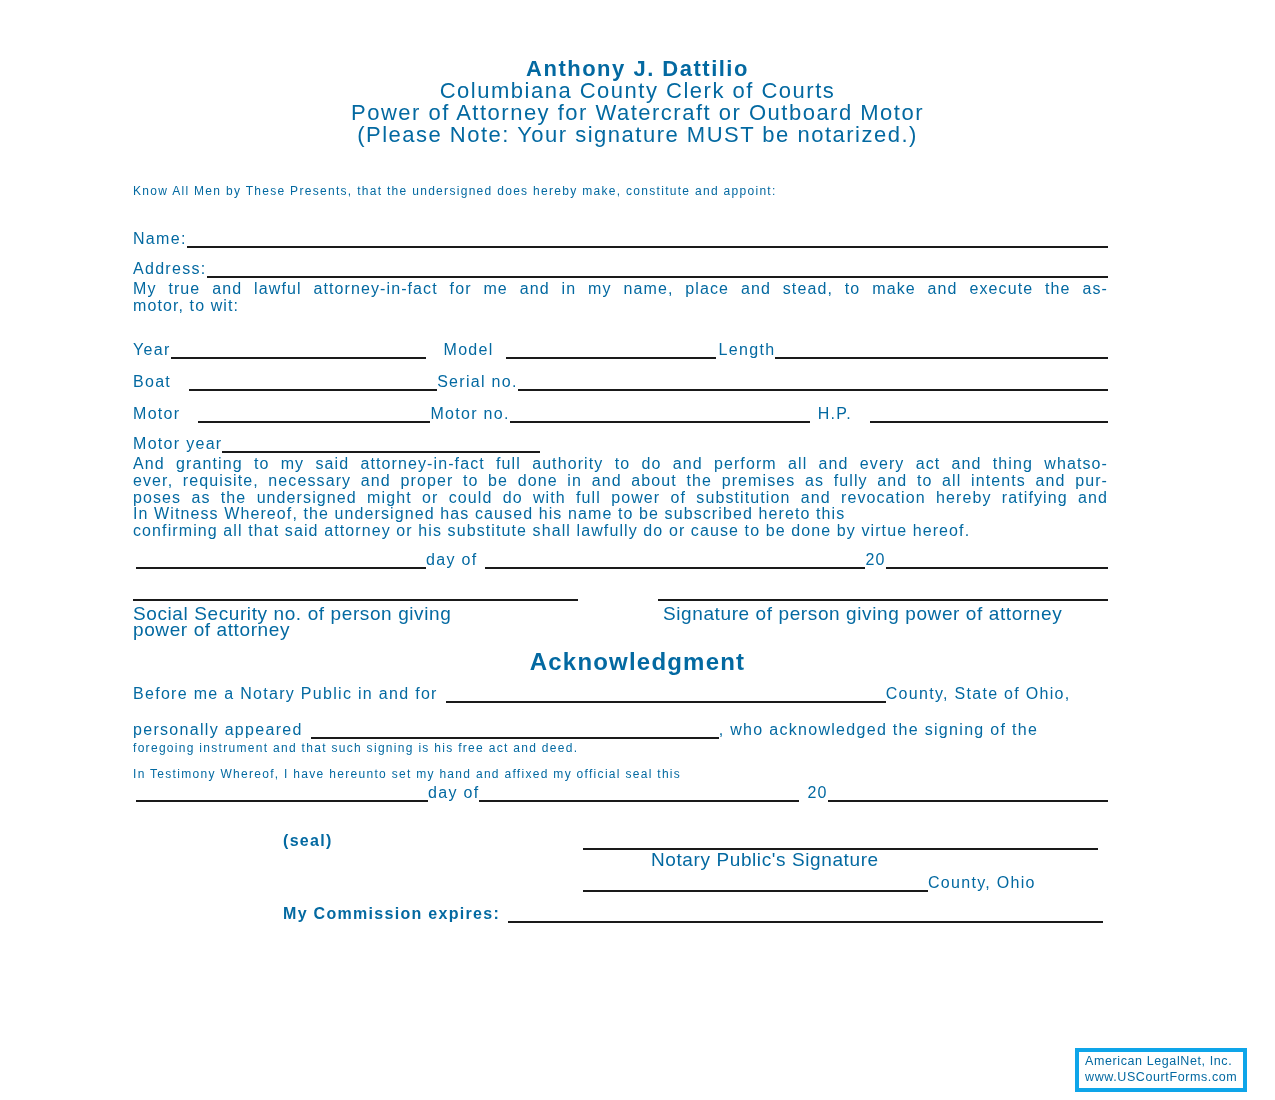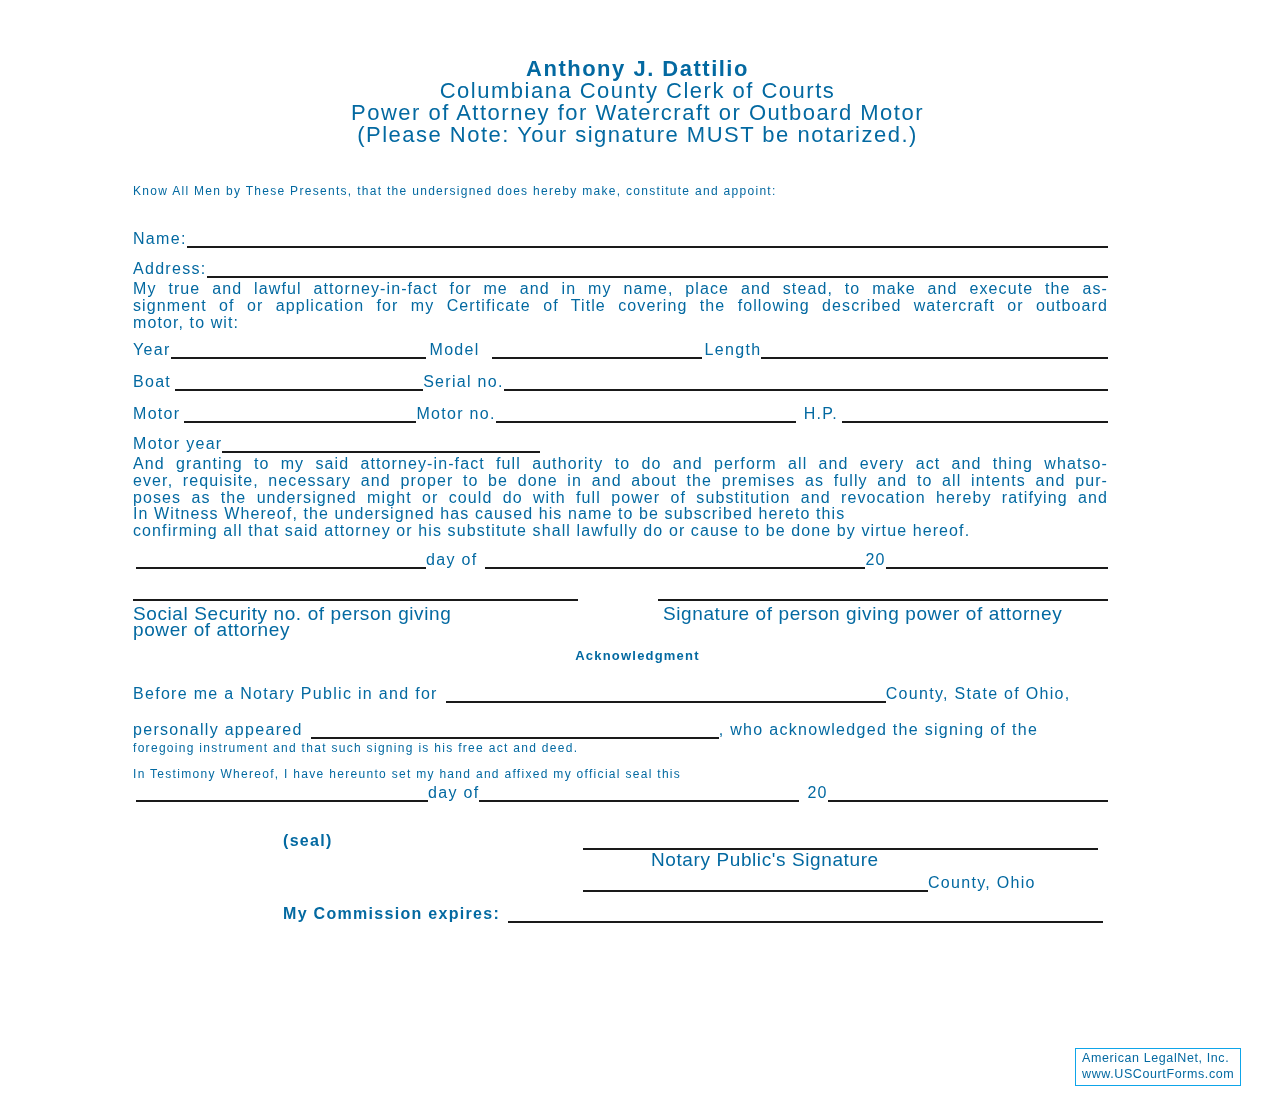--- a/index.html
+++ b/index.html
@@ -77,35 +77,35 @@
     position: absolute;
     font-size: 19px;
     letter-spacing: 0.6px;
     line-height: 16px;
   }
   .ackhead {
     position: absolute;
     left: 0; right: 0;
     text-align: center;
     font-weight: bold;
-    font-size: 13px;
+    font-size: 24px;
     letter-spacing: 1.2px;
   }
   .footer-box {
     position: absolute;
     left: 1075px;
     top: 1048px;
-    border: 1px solid #0ea5e9;
+    border: 4px solid #0ea5e9;
     padding: 2px 6px 3px 6px;
     font-size: 12.5px;
     line-height: 15.5px;
     letter-spacing: 0.6px;
     white-space: nowrap;
   }
-  .ml3 { margin-left: 3px; }  .ml6 { margin-left: 4px; }
+  .ml3 { margin-left: 3px; }  .ml6 { margin-left: 18px; }
   .ml8 { margin-left: 8px; }  .ml12 { margin-left: 12px; }
 </style>
 </head>
 <body>
 
 <div class="page">
 
   <div class="header">
     <div class="h-bold">Anthony J. Dattilio</div>
     <div>Columbiana County Clerk of Courts</div>
@@ -122,21 +122,20 @@
       <span class="blank grow"></span>
     </div>
 
     <div class="row" style="top:257px;">
       <span>Address:</span>
       <span class="blank grow"></span>
     </div>
 
     <div class="para" style="top:281px;">
       <div class="jline">My true and lawful attorney-in-fact for me and in my name, place and stead, to make and execute the as-</div>
-      <div class="jline">signment of or application for my Certificate of Title covering the following described watercraft or outboard</div>
       <div class="nline">motor, to wit:</div>
     </div>
 
     <div class="row" style="top:338px;">
       <span>Year</span>
       <span class="blank" style="width:255px;"></span>
       <span class="ml6">Model</span>
       <span class="blank ml12" style="width:210px;"></span>
       <span class="ml3">Length</span>
       <span class="blank grow"></span>

